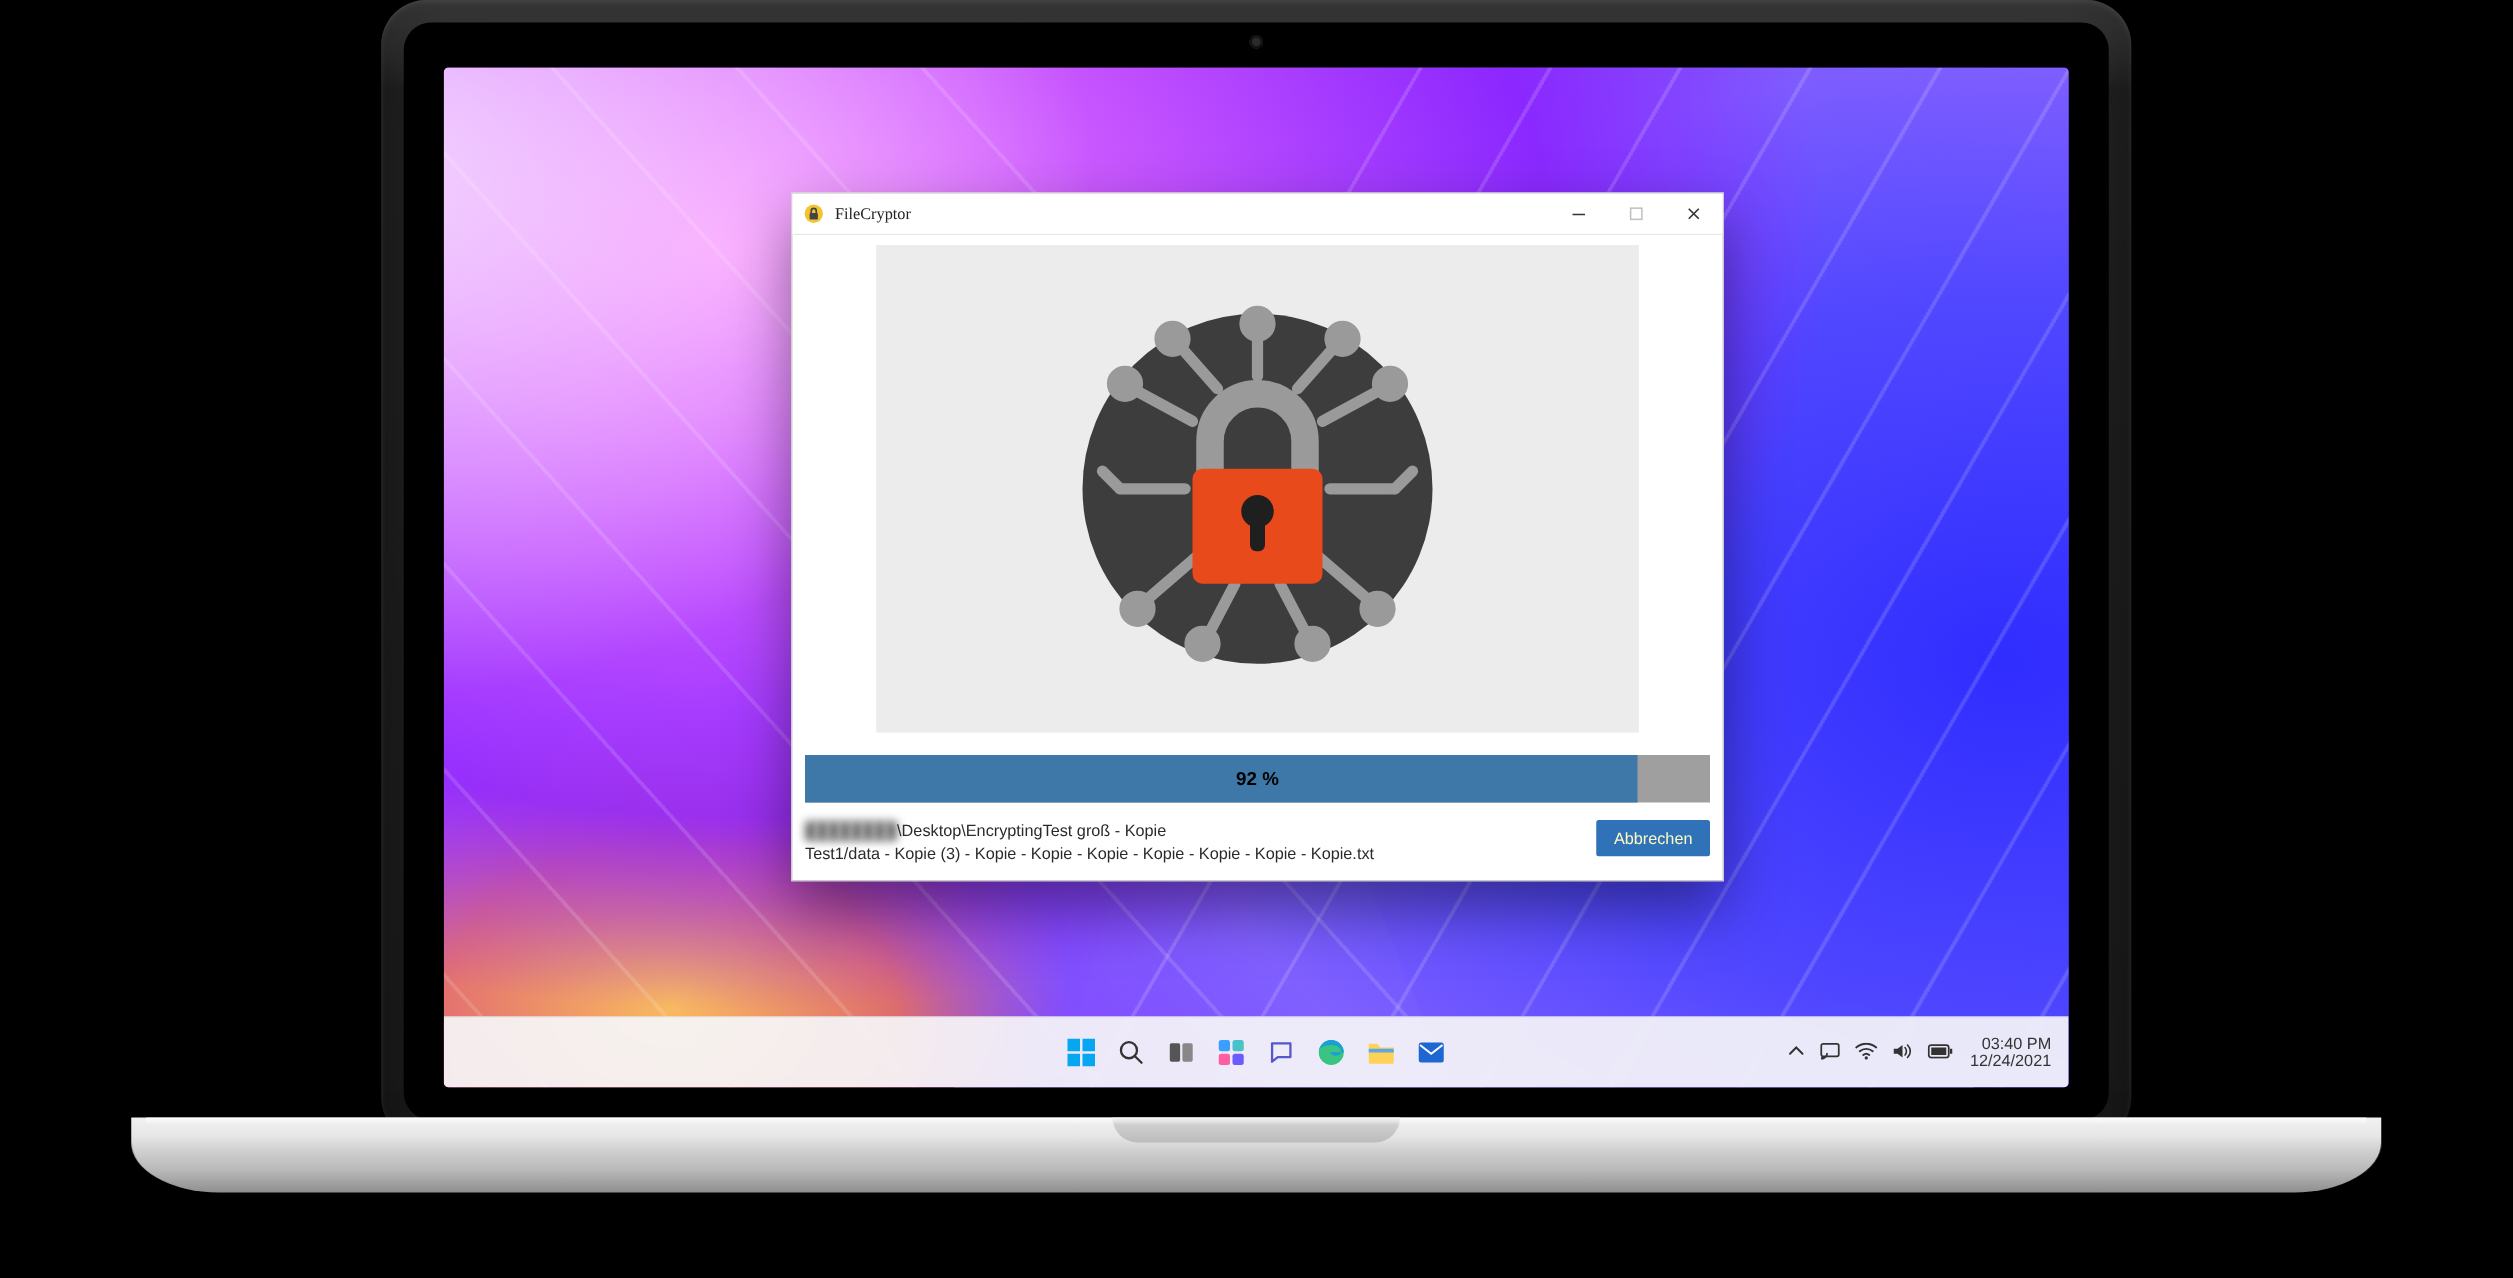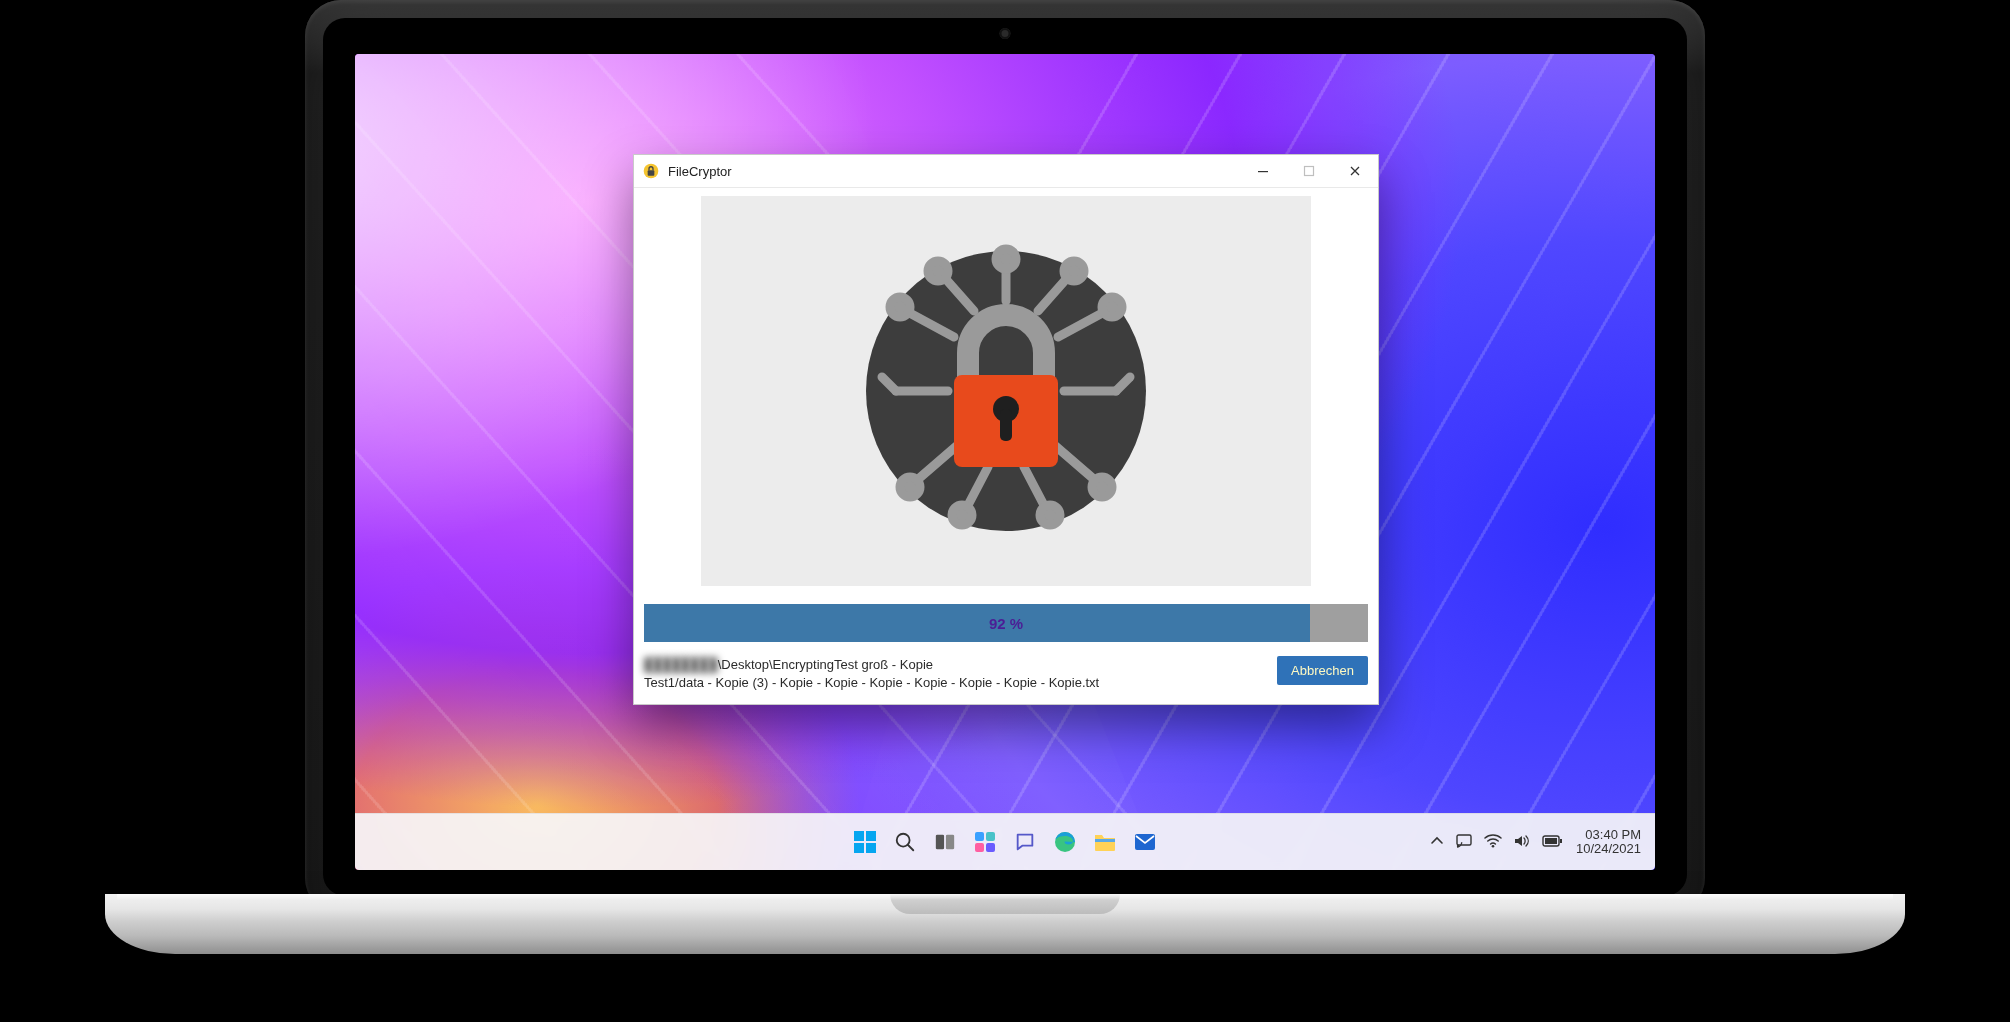--- a/index.html
+++ b/index.html
@@ -33,29 +33,29 @@
   .task-center{position:absolute;left:50%;transform:translateX(-50%);display:flex;gap:10px;align-items:center;}
   .task-item{width:30px;height:30px;border-radius:4px;display:flex;align-items:center;justify-content:center;cursor:pointer;}
   .task-item svg{display:block;}
   .tray{position:absolute;right:14px;top:0;bottom:0;display:flex;align-items:center;gap:14px;color:#333;font-size:13px;}
   .tray .tray-icons{display:flex;gap:12px;align-items:center;}
   .tray .clock{line-height:1.05;text-align:right;}
   
   .appwin{position:absolute;left:278px;top:100px;width:744px;background:#fff;border:1px solid #c9c9c9;box-shadow:0 22px 46px rgba(0,0,0,.42);}
   .titlebar{height:32px;display:flex;align-items:center;font-size:13px;color:#222;border-bottom:1px solid #e9e9e9;background:#fff;}
   .titlebar .app-ico{width:18px;height:18px;margin:0 8px 0 8px;display:flex;align-items:center;justify-content:center;}
-  .titlebar .title{flex:0 0 auto;}
+  .titlebar .title{flex:0 0 auto;font-family:Liberation Serif, serif;}
   .titlebar .spacer{flex:1 1 auto;}
   .winbtn{width:46px;height:32px;display:flex;align-items:center;justify-content:center;color:#333;}
   .winbtn.disabled{color:#bfbfbf;}
   .appbody{padding:0 10px 12px 10px;}
   .hero{margin:8px auto 18px auto;width:610px;height:390px;background:#ececec;display:flex;align-items:center;justify-content:center;}
   .progress{position:relative;height:38px;background:#9f9f9f;margin:0 0 14px 0;}
   .progress .fill{position:absolute;left:0;top:0;bottom:0;background:#3d78a8;}
-  .progress .plabel{position:absolute;inset:0;display:flex;align-items:center;justify-content:center;color:#4c1d95;font-weight:700;font-size:15px;}
+  .progress .plabel{position:absolute;inset:0;display:flex;align-items:center;justify-content:center;color:#000000;font-weight:700;font-size:15px;}
   .status-row{display:flex;align-items:flex-start;gap:12px;margin-top:4px;}
   .status-text{flex:1 1 auto;font-size:13px;color:#2b2b2b;line-height:1.4;}
   .status-text .blur{color:transparent;text-shadow:0 0 7px #6d6d6d;-webkit-user-select:none;user-select:none;}
   .btn-cancel{background:#2f72b8;color:#fef9c3;border:none;padding:7px 14px;font-size:13px;border-radius:2px;cursor:pointer;}
   
   .hero svg{width:300px;height:300px;display:block;}
 </style>
 </head>
 <body>
 
@@ -225,21 +225,21 @@
                     <path d="M10 4c1.5 1.5 1.5 4.5 0 6M12 2c3 3 3 7 0 10" fill="none" stroke="#333" stroke-width="1.3" stroke-linecap="round"></path>
                   </svg></span>
               <span><svg width="20" height="12" viewBox="0 0 20 12">
                     <rect x="1" y="1" width="16" height="10" rx="2" fill="none" stroke="#333" stroke-width="1.4"></rect>
                     <rect x="18" y="4" width="2" height="4" fill="#333"></rect>
                     <rect x="3" y="3" width="12" height="6" fill="#333"></rect>
                   </svg></span>
             </div>
             <div class="clock">
               <div>03:40 PM</div>
-              <div>10/24/2021</div>
+              <div>12/24/2021</div>
             </div>
           </div>
         </div>
       </div>
     </div>
     <div class="hinge"></div>
   </div>
 </div>
 
 </body></html>

